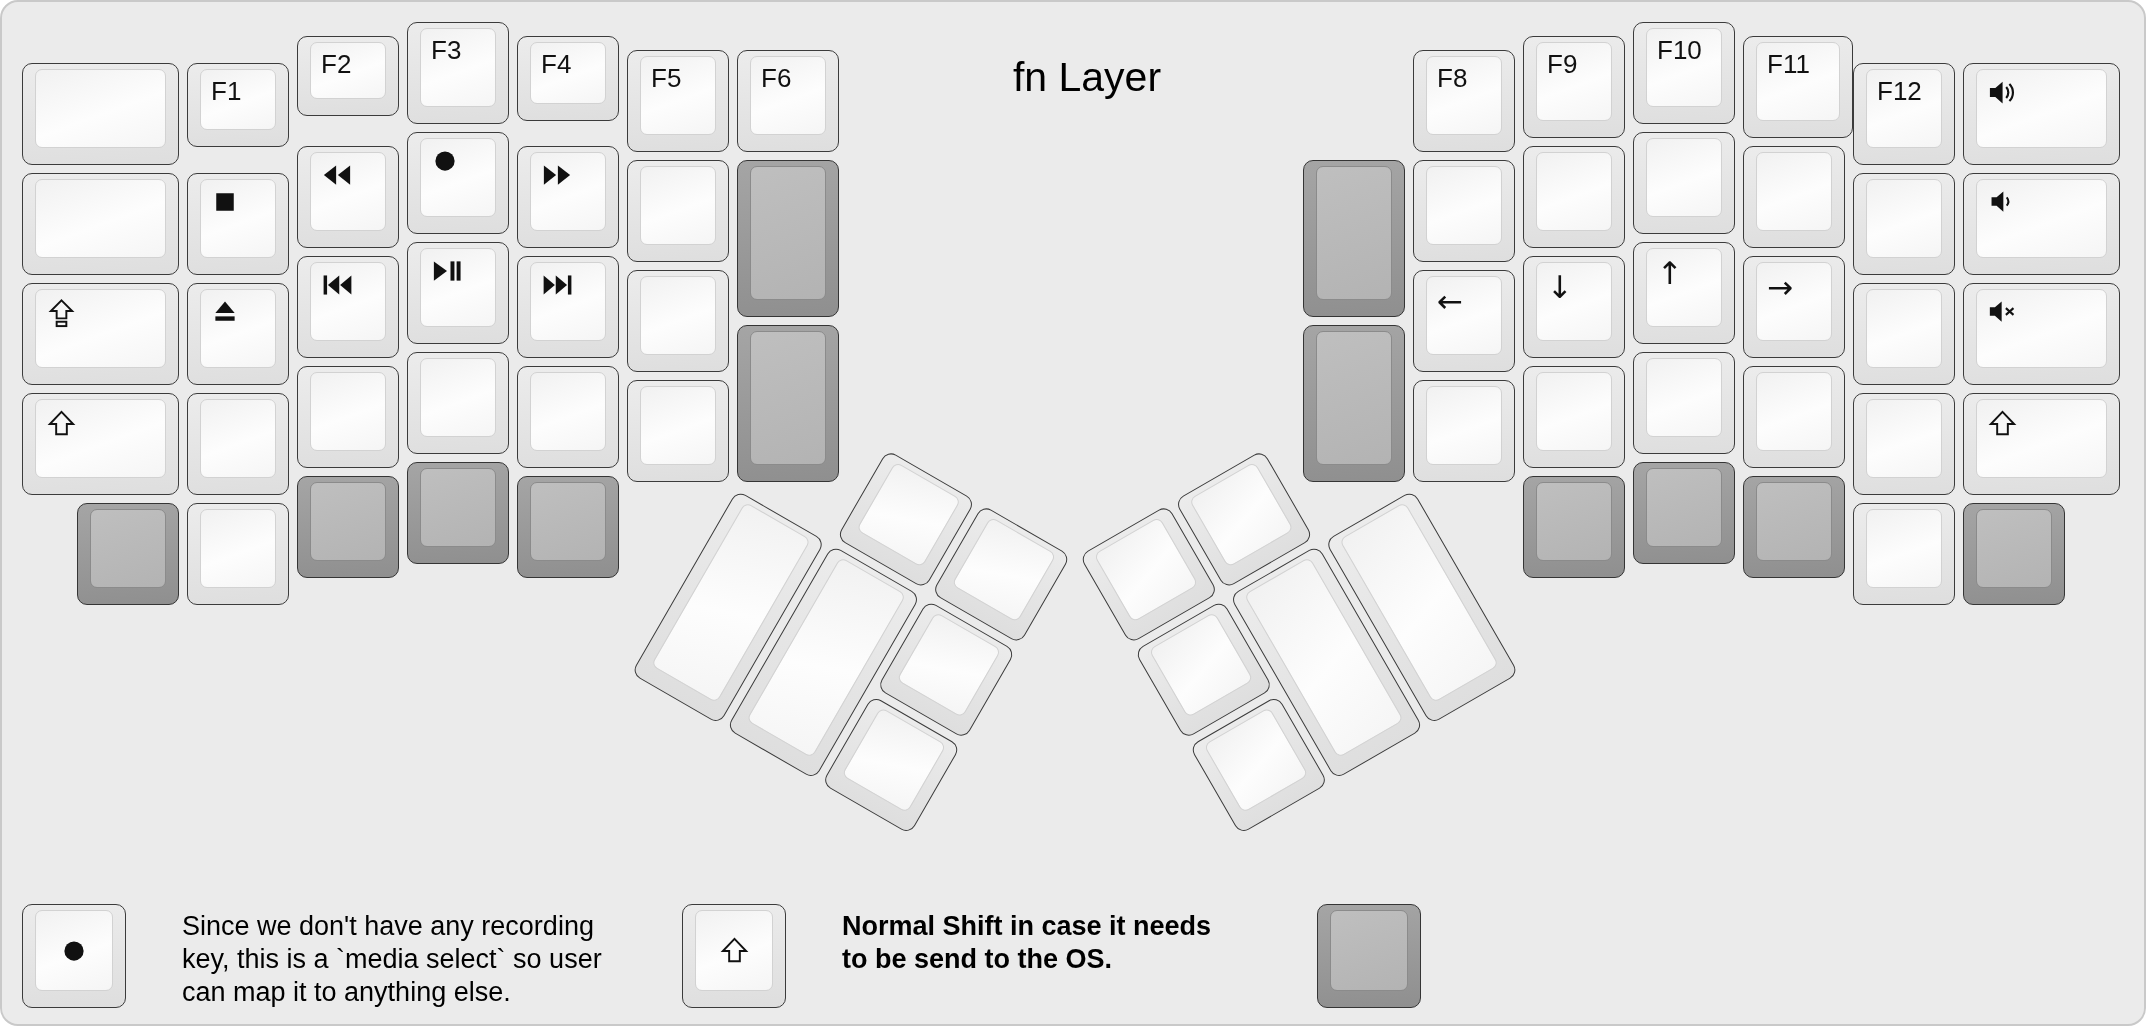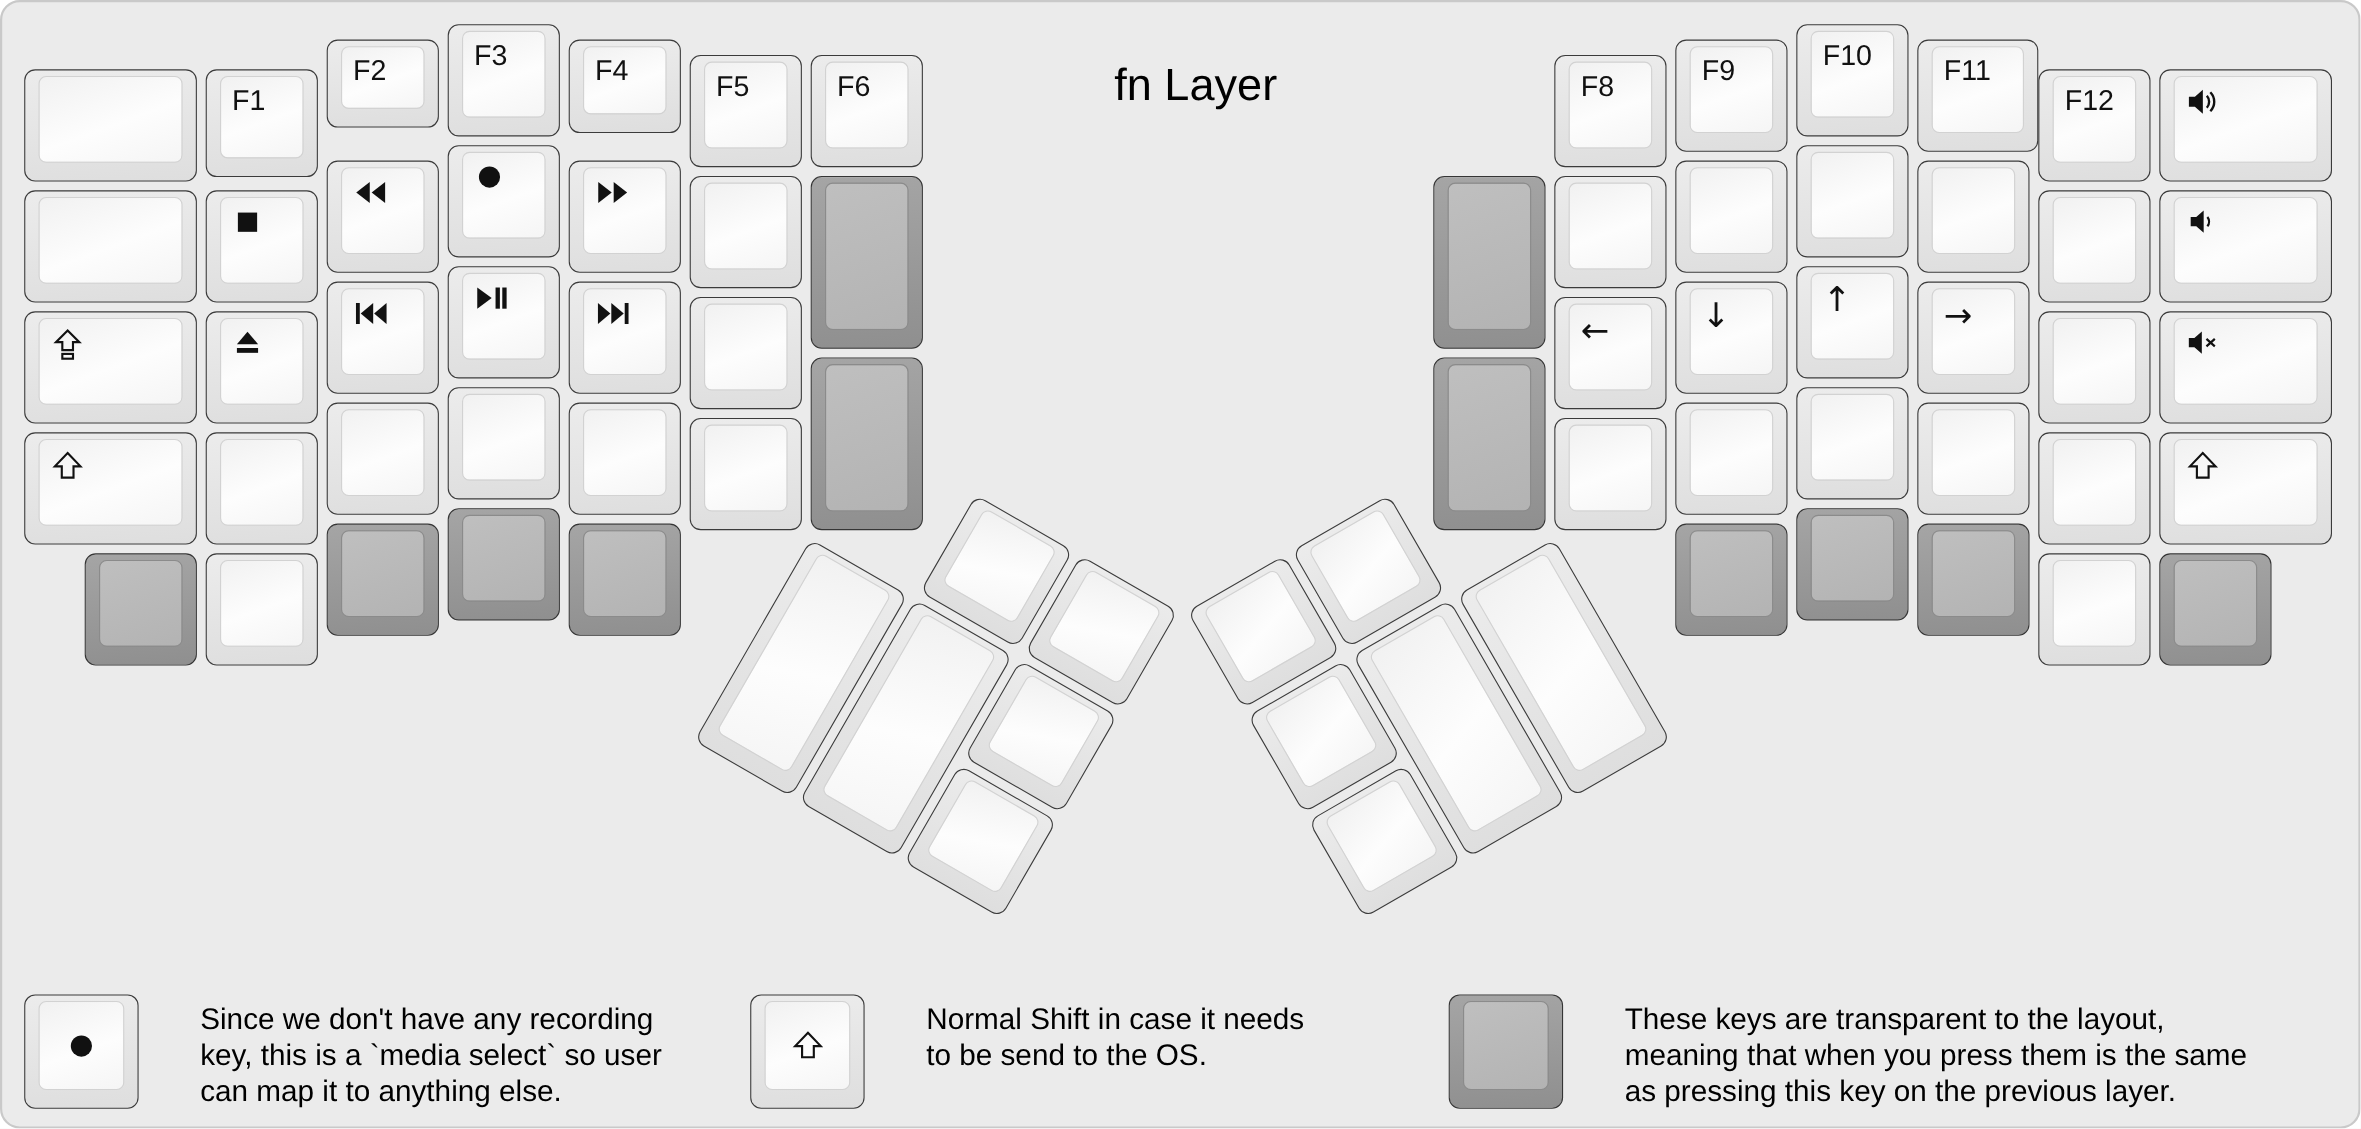--- a/index.html
+++ b/index.html
@@ -57,21 +57,21 @@
           <span class="icon">
             <svg viewBox="0 0 32 32" width="31" height="31">
               <path d="M16,4 L28,16.5 L21.5,16.5 L21.5,27 L10.5,27 L10.5,16.5 L4,16.5 Z" fill="none" stroke="#111" stroke-width="2"></path>
             </svg>
           </span>
         </div>
       </div>
       <div class="key gray" style="left: 75px; top: 501px; width: 102px; height: 102px;">
         <div class="top"></div>
       </div>
-      <div class="key " style="left: 185px; top: 61px; width: 102px; height: 98px;">
+      <div class="key " style="left: 185px; top: 61px; width: 102px; height: 84px;">
         <div class="top">
           <span class="lab">F1</span>
         </div>
       </div>
       <div class="key " style="left: 185px; top: 171px; width: 102px; height: 102px;">
         <div class="top">
           <span class="icon">
             <svg viewBox="0 0 32 32" width="28" height="28">
               <rect x="6" y="6" width="20" height="20" fill="#111"></rect>
             </svg>
@@ -402,34 +402,31 @@
             <svg viewBox="0 0 32 32" width="28" height="28">
               <circle cx="16" cy="16" r="11" fill="#111"></circle>
             </svg>
           </span>
         </div>
       </div>
     <div class="legend-text">Since we don't have any recording
 key, this is a `media select` so user
 can map it to anything else.</div>
   </div>
-  <div class="legend-item" style="left:680px;top:902px;">
+  <div class="legend-item" style="left:680px;top:902px;font-weight:bold;">
     <div class="key">
         <div class="top center">
           <span class="icon">
             <svg viewBox="0 0 32 32" width="31" height="31">
               <path d="M16,4 L28,16.5 L21.5,16.5 L21.5,27 L10.5,27 L10.5,16.5 L4,16.5 Z" fill="none" stroke="#111" stroke-width="2"></path>
             </svg>
           </span>
         </div>
       </div>
     <div class="legend-text">Normal Shift in case it needs
 to be send to the OS.</div>
   </div>
   <div class="legend-item" style="left:1315px;top:902px;">
     <div class="key gray">
         <div class="top center"></div>
       </div>
-    <div class="legend-text">These keys are transparent to the layout,
-meaning that when you press them is the same
-as pressing this key on the previous layer.</div>
   </div>
 </div>
 
 </body></html>

